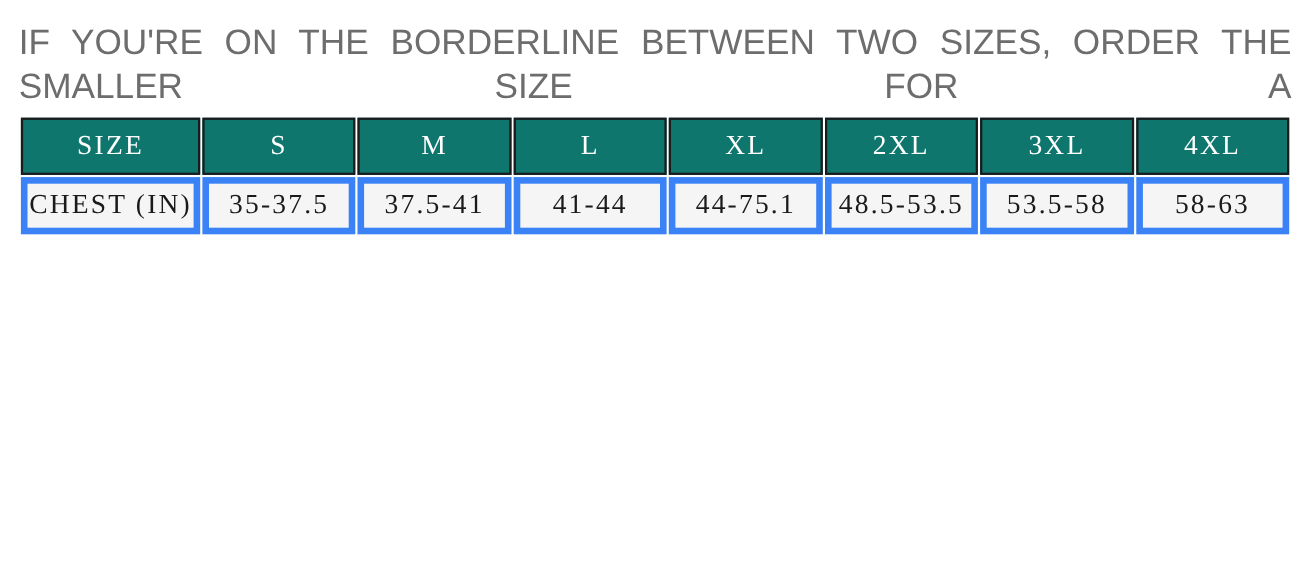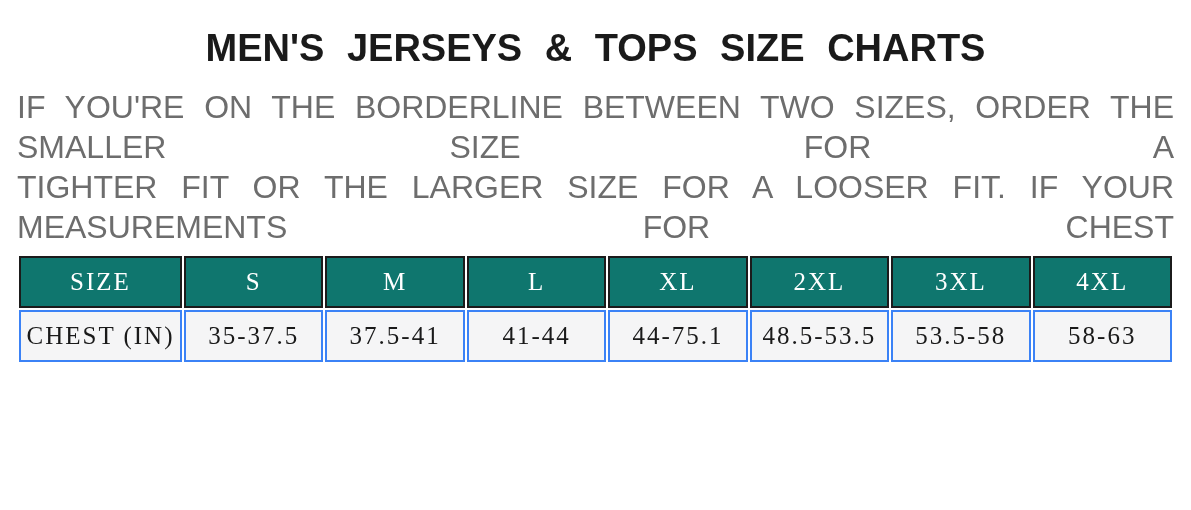--- a/index.html
+++ b/index.html
@@ -64,39 +64,37 @@
     border: 2px solid #1b1b1b;
     height: 52px;
     font-weight: 400;
     font-size: 25px;
     letter-spacing: 2px;
     text-align: center;
   }
   table.size-chart td {
     background: #f5f5f6;
     color: #1a1a1a;
-    border: 2px solid #3b82f6;
+    border: 6px solid #3b82f6;
     height: 52px;
     font-size: 25px;
     letter-spacing: 2px;
     text-align: center;
     vertical-align: middle;
   }
   col.size-col { width: 163px; }
 </style>
 </head>
 <body>
 
 <div class="page">
 
-  <h1 class="title">MEN'S JERSEYS &amp; TOPS SIZE CHARTS</h1>
 
   <div class="intro">
     <div class="intro-line justified">IF YOU'RE ON THE BORDERLINE BETWEEN TWO SIZES, ORDER THE SMALLER SIZE FOR A</div>
-    <div class="intro-line justified">TIGHTER FIT OR THE LARGER SIZE FOR A LOOSER FIT. IF YOUR MEASUREMENTS FOR CHEST</div>
   </div>
 
   <table class="size-chart">
     <colgroup>
       <col class="size-col">
       <col span="7">
     </colgroup>
     <thead>
       <tr>
         <th>SIZE</th>

